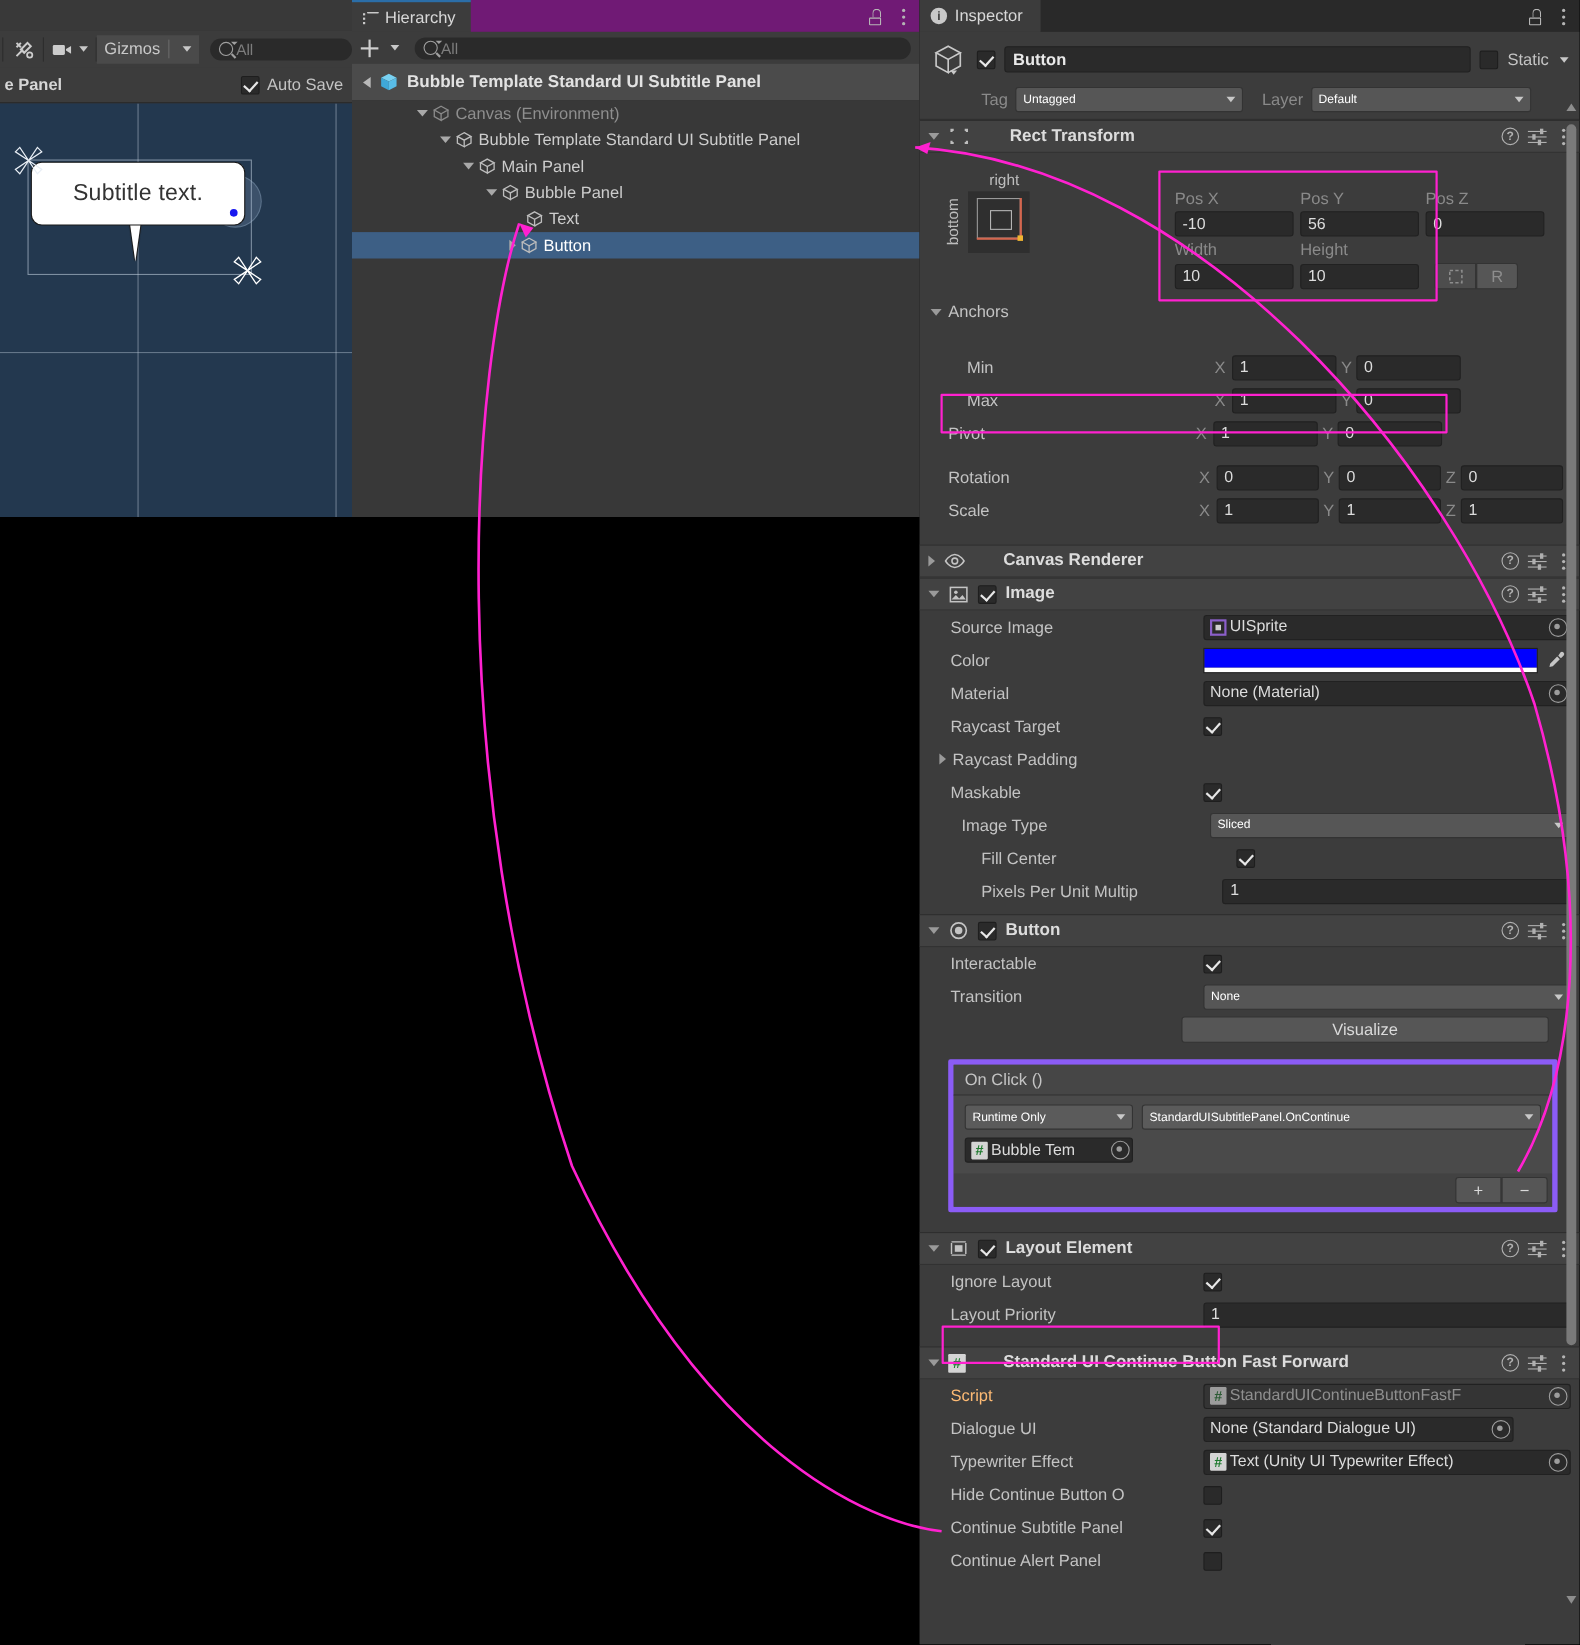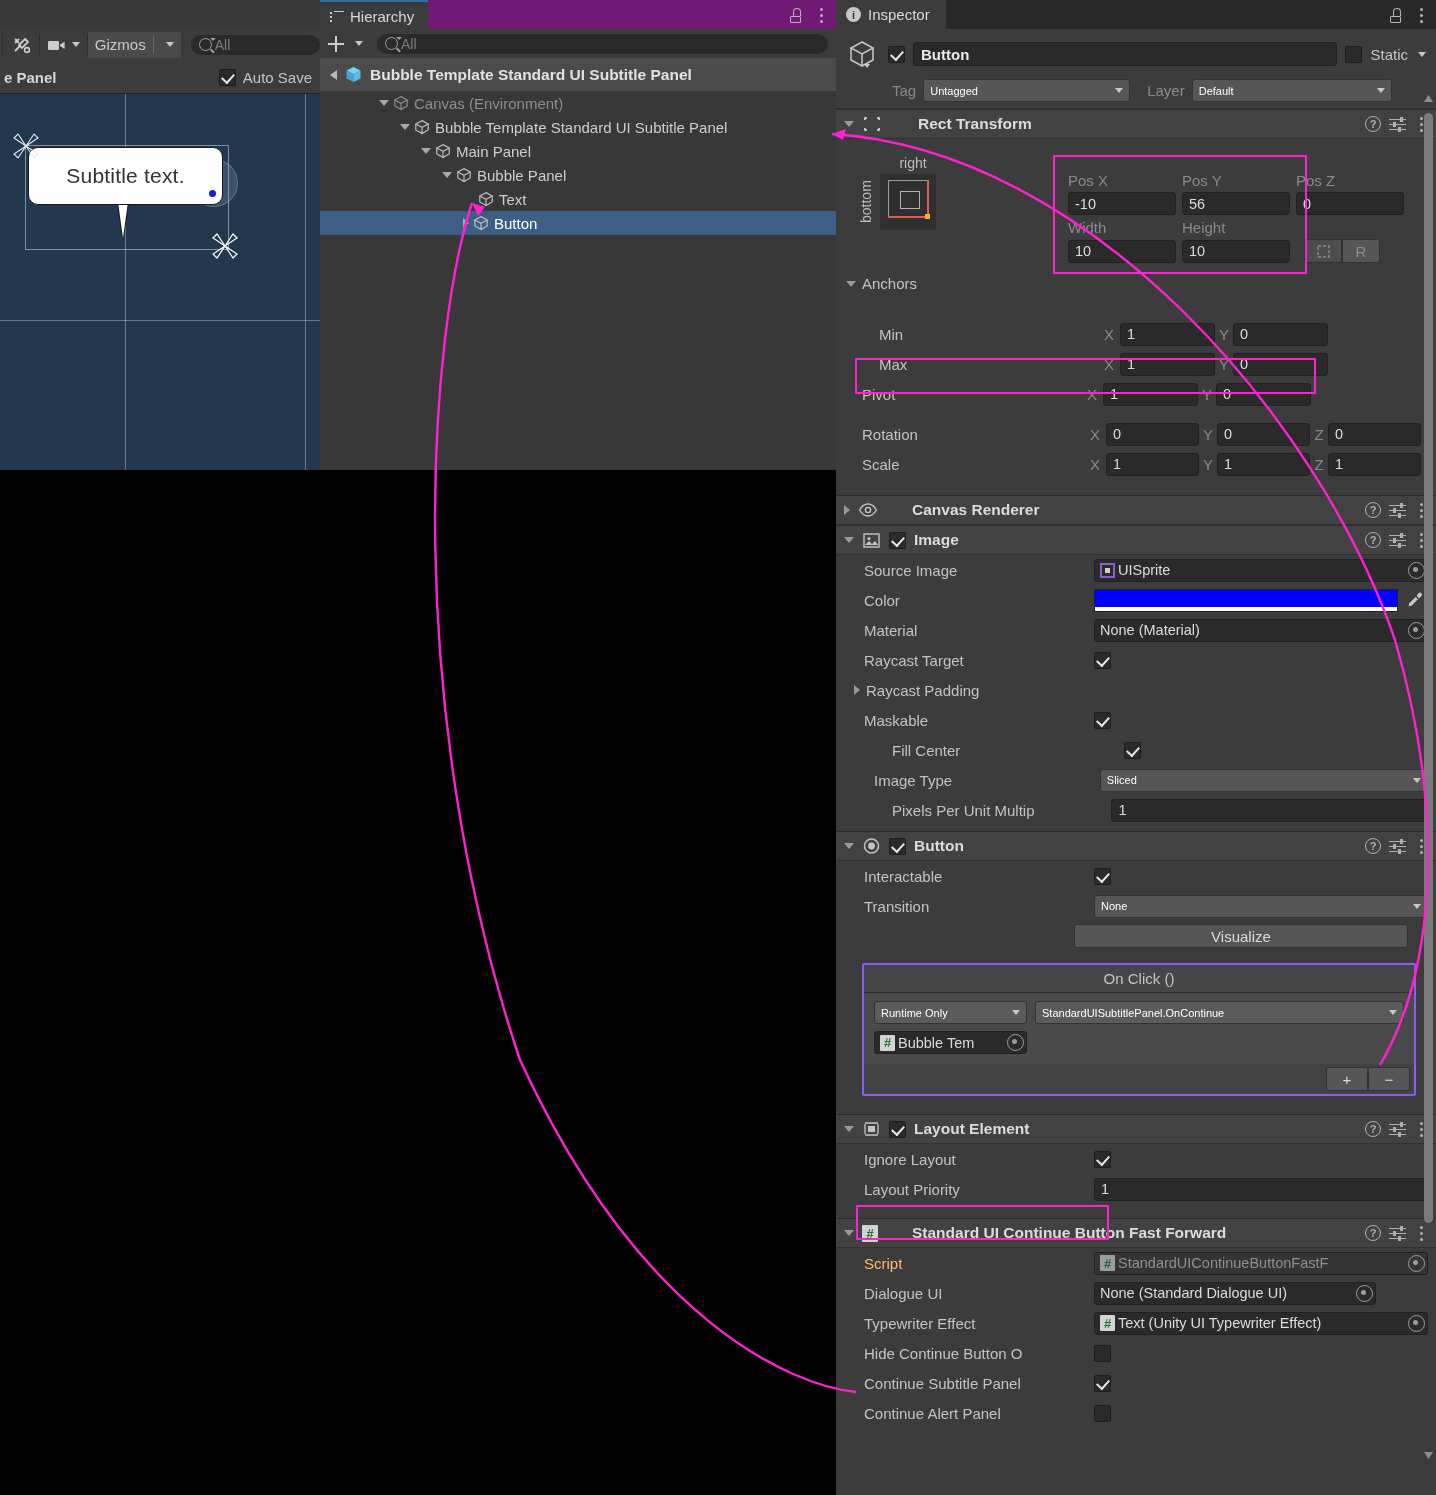--- a/index.html
+++ b/index.html
@@ -144,21 +144,21 @@
        display:flex;align-items:center;justify-content:center;color:#1e7a2e;font-weight:bold;font-size:13px;}
   .spritei{width:15px;height:15px;border:2px solid #8b5fc9;box-sizing:border-box;flex:none;
        display:flex;align-items:center;justify-content:center;background:#2a2a2a;}
   .spritei::after{content:"";width:5px;height:5px;background:#cfcfcf;}
   .btn-gray{height:24px;background:#565656;border:1px solid #333;border-radius:3px;color:#dadada;
        display:flex;align-items:center;justify-content:center;font-size:15px;box-sizing:border-box;}
   .hl{position:absolute;border:2.2px solid #ff21d0;border-radius:1px;pointer-events:none;}
   .scroll{position:absolute;right:3px;width:9px;border-radius:5px;background:#7a7a7a;}
 
   #anchorprev{width:56px;height:56px;background:#2f2f2f;position:relative;}
-  .evt-box{border:2px solid #8b5cf6;background:#424242;border-radius:2px;text-align:center;}
+  .evt-box{border:5px solid #8b5cf6;background:#424242;border-radius:2px;}
 
   
   #arrows{position:absolute;left:0;top:0;width:1436px;height:1495px;pointer-events:none;}
 </style>
 </head>
 <body>
 
 <div class="root">
 
   <div class="abs" id="scene-pane">
@@ -640,30 +640,30 @@
         <span class="tri-rr" style="margin-left:10px;margin-right:6px"></span>
         <span class="pname">Raycast Padding</span>
       </div>
 
       <div class="prow">
         <span class="pname" style="width:230px;padding-left:20px">Maskable</span>
         <span class="chk on"></span>
       </div>
 
       <div class="prow">
-        <span class="pname" style="width:232px;padding-left:48px">Fill Center</span>
-        <span class="chk on"></span>
-      </div>
-
-      <div class="prow">
         <span class="pname" style="width:230px;padding-left:30px">Image Type</span>
         <span class="ddn" style="width:334px">
           <span>Sliced</span>
           <span class="caret"></span>
         </span>
+      </div>
+
+      <div class="prow">
+        <span class="pname" style="width:232px;padding-left:48px">Fill Center</span>
+        <span class="chk on"></span>
       </div>
 
       <div class="prow">
         <span class="pname" style="width:232px;padding-left:48px">Pixels Per Unit Multip</span>
         <span class="fld" style="width:334px">1</span>
       </div>
 
       <div style="height:6px"></div>
 
       <div class="comp-head">

